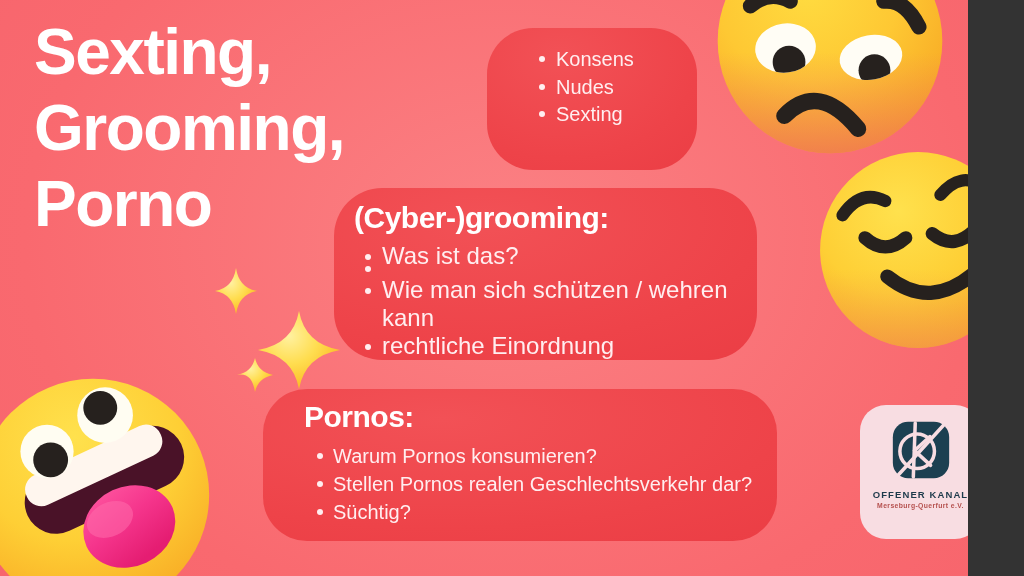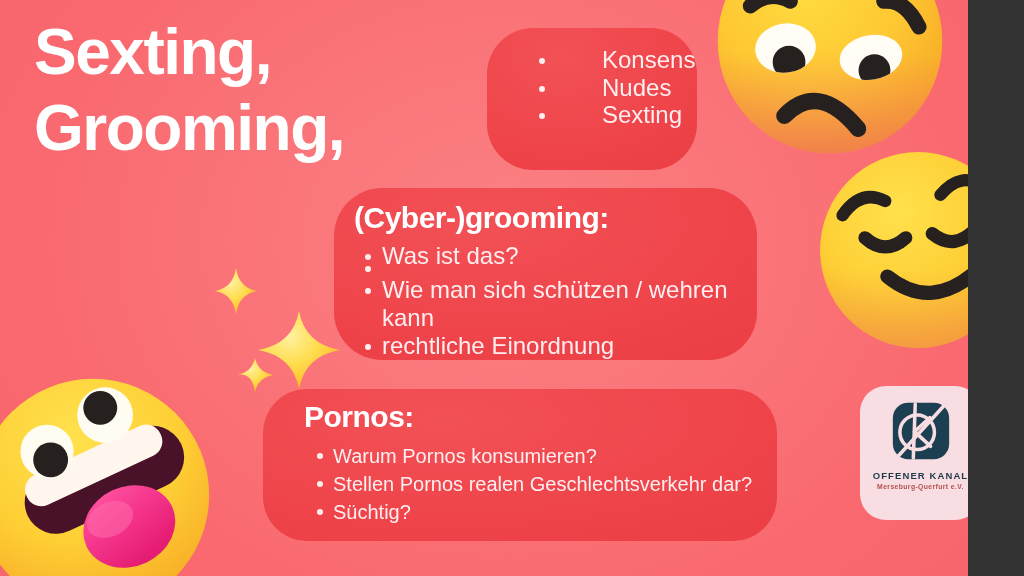--- a/index.html
+++ b/index.html
@@ -18,21 +18,21 @@
     color:#fff;box-sizing:border-box;
   }
   .box-heading{font-weight:800;color:#ffffff;letter-spacing:-0.5px;}
   .bullet-list{list-style:none;margin:0;padding:0;}
   .bullet-list li{display:flex;align-items:baseline;color:#ffeef0;}
   .dot{flex:0 0 auto;width:6px;height:6px;border-radius:50%;background:#ffeef0;position:relative;top:-4px;}
   
   #box-sexting{left:487px;top:28px;width:210px;height:142px;border-radius:46px;padding-top:11px;text-align:center;}
   #box-sexting .box-heading{font-size:29px;}
   #box-sexting .bullet-list{margin-top:7px;text-align:left;padding-left:52px;}
-  #box-sexting li{font-size:24px;line-height:27.5px;gap:46px;}
+  #box-sexting li{font-size:20px;line-height:27.5px;}
   #box-sexting .dot{margin-right:11px;}
   
   #box-grooming{left:334px;top:188px;width:423px;height:172px;border-radius:48px;padding:13px 14px 12px 20px;}
   #box-grooming .box-heading{font-size:30px;}
   #box-grooming .bullet-list{margin-top:7px;padding-left:11px;}
   #box-grooming li{font-size:24px;line-height:28px;}
   #box-grooming .dot{margin-right:11px;}
   
   #box-pornos{left:263px;top:389px;width:514px;height:152px;border-radius:44px;padding:11px 14px 0 41px;}
   #box-pornos .box-heading{font-size:30px;}
@@ -40,35 +40,36 @@
   #box-pornos li{font-size:20px;line-height:28px;}
   #box-pornos .dot{margin-right:10px;}
   
   .emoji{position:absolute;}
   #emoji-unamused{left:713px;top:-76px;width:234px;height:234px;z-index:3;}
   #emoji-relieved{left:816px;top:148px;width:204px;height:204px;z-index:2;}
   #emoji-zany{left:-28px;top:374px;width:242px;height:242px;z-index:2;}
   #sparkles{left:210px;top:262px;width:135px;height:135px;z-index:5;}
   
   .logo-card{
-    position:absolute;left:860px;top:386px;width:121px;height:134px;border-radius:26px;
+    position:absolute;left:860px;top:405px;width:121px;height:134px;border-radius:26px;
     background:#f8dde2;z-index:4;display:flex;flex-direction:column;align-items:center;
     padding-top:13px;box-sizing:border-box;
   }
   .logo-title{margin-top:7px;font-size:9.5px;font-weight:800;letter-spacing:1.1px;color:#1d3a4b;}
   .logo-subtitle{margin-top:2px;font-size:6.8px;font-weight:700;letter-spacing:0.4px;color:#b5504e;}
 </style>
 </head>
 <body>
 
 <div id="stage">
 
   <div class="title">
     <div>Sexting,</div>
     <div>Grooming,</div>
+    <div>Porno</div>
   </div>
 
   <div class="topic-box" id="box-sexting">
     <ul class="bullet-list">
       <li>
           <span class="dot"></span>
           <span>Konsens</span>
         </li>
       <li>
           <span class="dot"></span>

